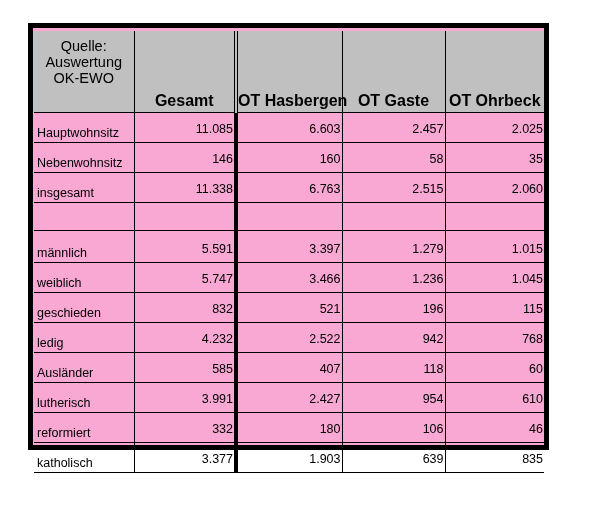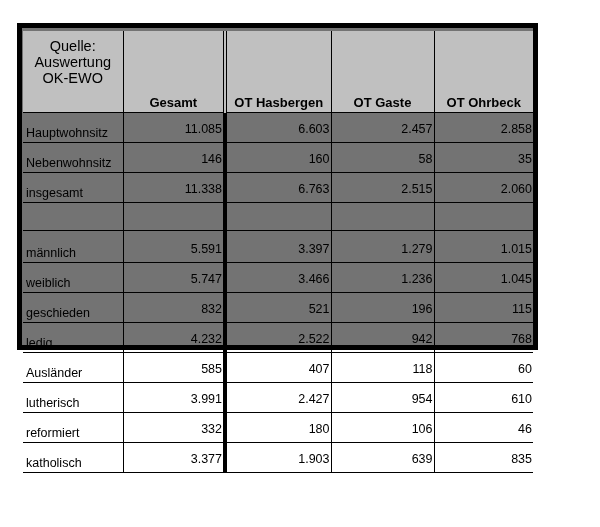--- a/index.html
+++ b/index.html
@@ -1,22 +1,22 @@
 <!DOCTYPE html>
 <html><head>
 <meta charset="utf-8">
 <style>
   html, body { margin:0; padding:0; background:#ffffff; }
   body { width:600px; height:527px; position:relative; overflow:hidden; font-family:"Liberation Sans", sans-serif; }
   .frame {
-    position:absolute; left:17px; top:23px;
-    width:521px; height:327px;
+    position:absolute; left:28px; top:23px;
+    width:521px; height:427px;
     box-sizing:border-box;
     border:5px solid #000;
-    background:#737373;
+    background:#f9a8d4;
   }
   .inner {
     position:absolute; left:1px; top:3px; right:0; bottom:0;
   }
   table.grid {
     border-collapse:collapse;
     table-layout:fixed;
     width:510px;
     font-size:12.5px;
     color:#000;
@@ -24,21 +24,21 @@
   table.grid col.c-label { width:100px; }
   table.grid col.c-gesamt { width:102px; }
   table.grid col.c-has { width:106px; }
   table.grid col.c-gaste { width:103px; }
   table.grid col.c-ohr { width:99px; }
   table.grid th {
     background:#c0c0c0;
     height:72px;
     vertical-align:bottom;
     font-weight:bold;
-    font-size:13px;
+    font-size:16px;
     padding:0 0 2px 0;
     border-left:1px solid #000;
     border-right:1px solid #000;
     border-bottom:1px solid #000;
     text-align:center;
     white-space:nowrap;
   }
   table.grid th.source {
     vertical-align:top;
     font-weight:normal;
@@ -87,21 +87,21 @@
           <th>OT Gaste</th>
           <th class="ohr-h">OT Ohrbeck</th>
         </tr>
       </thead>
       <tbody>
         <tr>
           <td class="label">Hauptwohnsitz</td>
           <td class="num gesamt">11.085</td>
           <td class="num">6.603</td>
           <td class="num">2.457</td>
-          <td class="num ohr">2.858</td>
+          <td class="num ohr">2.025</td>
         </tr>
         <tr>
           <td class="label">Nebenwohnsitz</td>
           <td class="num gesamt">146</td>
           <td class="num">160</td>
           <td class="num">58</td>
           <td class="num ohr">35</td>
         </tr>
         <tr>
           <td class="label">insgesamt</td>

